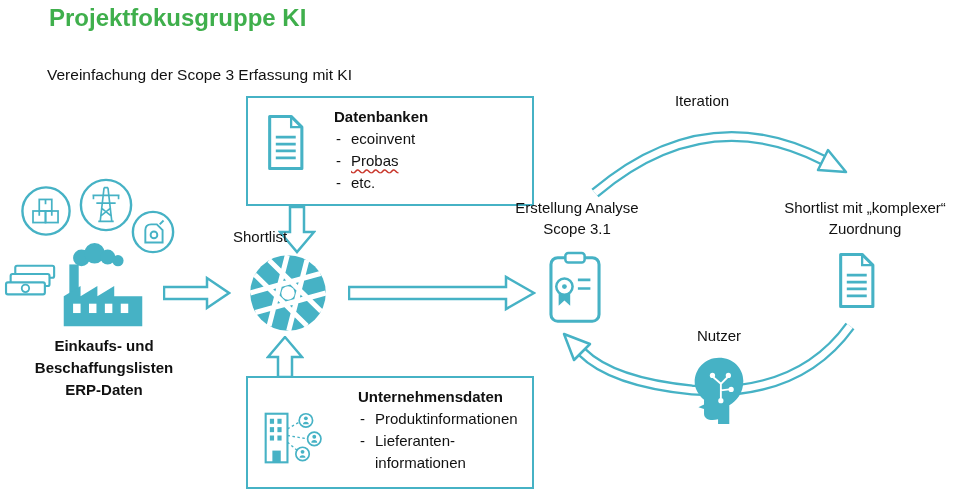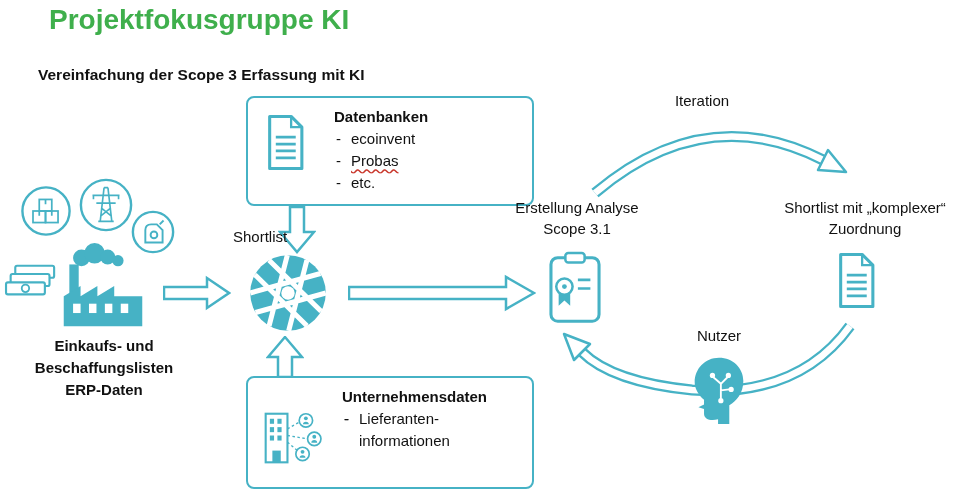--- a/index.html
+++ b/index.html
@@ -1,27 +1,27 @@
 <!DOCTYPE html>
 <html style="--teal: #46b2c5; --green: #3faf4c; --ink: #111111; --spellred: #c9372c;"><head>
 <meta charset="utf-8">
 <style>
   :root{--teal:#46b2c5;--green:#3faf4c;--ink:#111111;--spellred:#c9372c}
   *{margin:0;padding:0;box-sizing:border-box}
   html,body{background:#fff}
   body{font-family:"Liberation Sans",sans-serif;color:var(--ink)}
   .canvas{position:relative;width:960px;height:497px;background:#fff;overflow:hidden}
   .abs{position:absolute}
-  .title{left:49px;top:4px;font-size:28px;font-weight:700;color:var(--green)}
+  .title{left:49px;top:4px;font-size:24px;font-weight:700;color:var(--green)}
   .subtitle{left:50px;top:45px;font-size:14px;color:var(--teal)}
-  .heading{left:38px;top:66px;font-size:15.5px;font-weight:700}
+  .heading{left:47px;top:66px;font-size:15.5px;font-weight:400}
   .lbl{font-size:15px;line-height:21px}
   .center{text-align:center}
   .bold{font-weight:700}
-  .tbox{border:2.5px solid var(--teal);border-radius:8px;background:#fff;display:flex;align-items:flex-start;padding:10px 8px 6px 14px}
+  .tbox{border:2.5px solid var(--teal);border-radius:0;background:#fff;display:flex;align-items:flex-start;padding:10px 8px 6px 14px}
   .boxicon{flex:0 0 auto;margin-top:6px}
   .boxtitle{font-size:15px;font-weight:700;margin-bottom:3px}
   .boxlist{list-style:none;font-size:15px}
   .boxlist li{position:relative;padding-left:17px;line-height:22px}
   .dash{position:absolute;left:2px}
   .spell{text-decoration:underline wavy var(--spellred);text-underline-offset:2px}
   svg{display:block}
   .st{stroke:var(--teal);fill:#fff}
   .sn{stroke:var(--teal);fill:none}
   .ft{fill:var(--teal)}
@@ -133,21 +133,21 @@
     <div class="boxtext">
       <div class="boxtitle">Datenbanken</div>
       <ul class="boxlist">
         <li><span class="dash">-</span><span>ecoinvent</span></li>
         <li><span class="dash">-</span><span class="spell">Probas</span></li>
         <li><span class="dash">-</span><span>etc.</span></li>
       </ul>
     </div>
   </div>
 
-  <div class="abs tbox" style="left:246px;top:376px;width:288px;height:113px;gap:14px">
+  <div class="abs tbox" style="left:246px;top:376px;width:288px;height:113px;gap:30px">
     <span class="boxicon" style="margin-top:14px">
       <svg width="66" height="62" viewBox="0 0 78 74">
         <rect x="4" y="14" width="26" height="58" class="st" stroke-width="2.5"></rect>
         <rect x="9" y="20" width="5" height="6" class="ft"></rect>
           <rect x="18" y="20" width="5" height="6" class="ft"></rect>
         <rect x="9" y="30" width="5" height="6" class="ft"></rect>
           <rect x="18" y="30" width="5" height="6" class="ft"></rect>
         <rect x="9" y="40" width="5" height="6" class="ft"></rect>
           <rect x="18" y="40" width="5" height="6" class="ft"></rect>
         <rect x="12" y="58" width="10" height="14" class="ft"></rect>
@@ -159,21 +159,21 @@
           <path d="M48.5,26.5 a3.5,3 0 0 1 7,0 Z" class="ft"></path>
         <circle cx="62" cy="41.5" r="2.3" class="ft"></circle>
           <path d="M58.5,48.5 a3.5,3 0 0 1 7,0 Z" class="ft"></path>
         <circle cx="48" cy="59.5" r="2.3" class="ft"></circle>
           <path d="M44.5,66.5 a3.5,3 0 0 1 7,0 Z" class="ft"></path>
       </svg>
     </span>
     <div class="boxtext">
       <div class="boxtitle">Unternehmensdaten</div>
       <ul class="boxlist" style="max-width:170px">
-        <li><span class="dash">-</span></li>
+        <li><span class="dash">-</span><span>Produktinformationen</span></li>
         <li style="max-width:130px"><span class="dash">-</span><span>Lieferanten-informationen</span></li>
       </ul>
     </div>
   </div>
 
   <div class="abs lbl center" style="left:502px;top:197px;width:150px">Erstellung Analyse Scope 3.1</div>
 
   <span class="abs" style="left:547px;top:251px">
     <svg width="56" height="75" viewBox="0 0 58 78">
       <rect x="4" y="7" width="50" height="66" rx="7" class="st" stroke-width="3.2"></rect>

